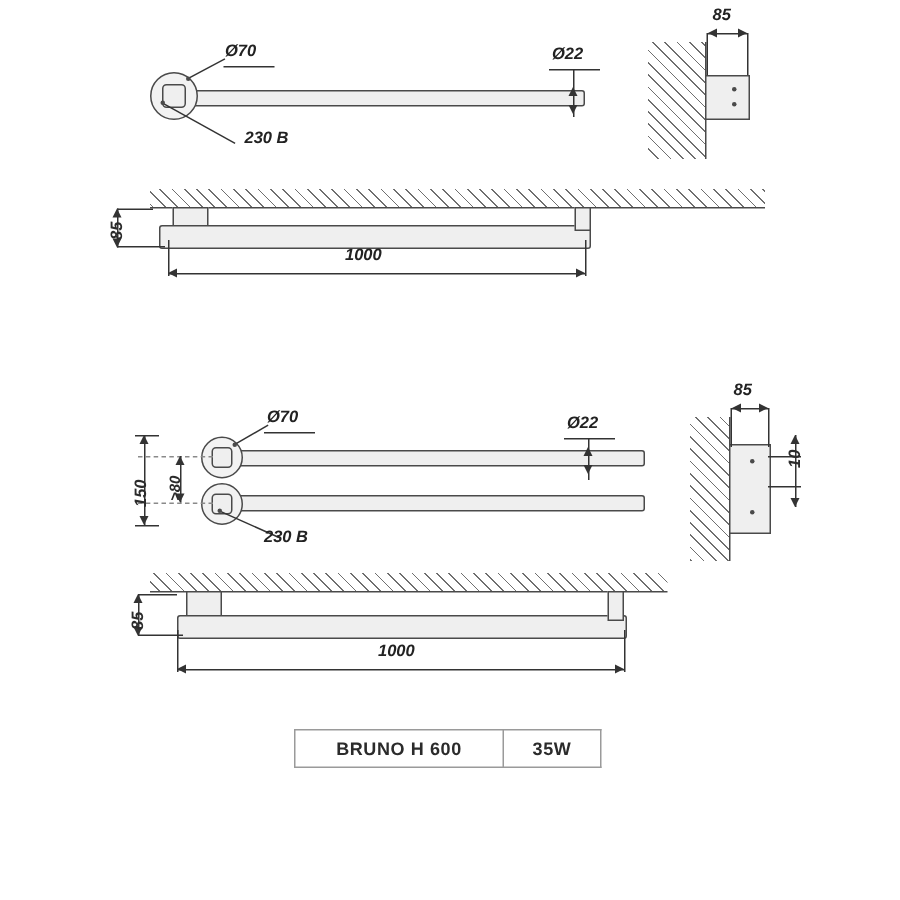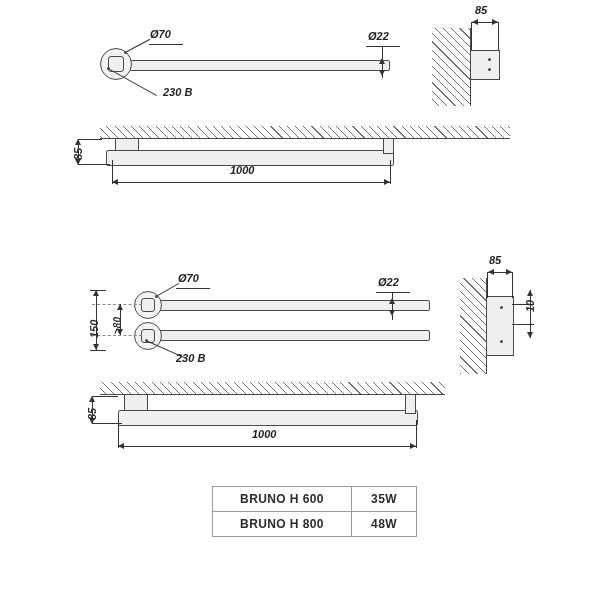--- a/index.html
+++ b/index.html
@@ -17,21 +17,21 @@
   .wall::before{content:"";position:absolute;left:-120%;top:-120%;width:340%;height:340%;
     background:repeating-linear-gradient(45deg,transparent 0 5px,#6f6f6f 5px 5.8px);}
   .walledge{position:absolute;background:#4a4a4a;}
   .arrow{position:absolute;width:0;height:0;}
   .ar-l{border-top:3px solid transparent;border-bottom:3px solid transparent;border-right:6px solid #333;}
   .ar-r{border-top:3px solid transparent;border-bottom:3px solid transparent;border-left:6px solid #333;}
   .ar-u{border-left:3px solid transparent;border-right:3px solid transparent;border-bottom:6px solid #333;}
   .ar-d{border-left:3px solid transparent;border-right:3px solid transparent;border-top:6px solid #333;}
   .lead{position:absolute;height:0;border-top:1px solid #333;transform-origin:0 0;}
   .vert-txt{position:absolute;font-size:11px;font-weight:700;font-style:italic;transform:rotate(-90deg);transform-origin:0 0;white-space:nowrap;}
-  table.specs{position:absolute;left:212px;top:486px;border-collapse:collapse;font-size:12px;}
+  table.specs{position:absolute;left:196px;top:486px;border-collapse:collapse;font-size:12px;}
   table.specs td{border:1px solid #9a9a9a;padding:5px 10px;text-align:center;font-weight:700;letter-spacing:.4px;}
   table.specs td.model{width:118px;}
   table.specs td.watt{width:44px;}
   .dot{position:absolute;width:3px;height:3px;border-radius:50%;background:#4a4a4a;}
 </style>
 </head>
 <body>
 
 <div id="sheet">
 
@@ -164,20 +164,16 @@
   <div class="arrow ar-l" style="left:118px;top:443px;"></div>
   <div class="arrow ar-r" style="left:410px;top:443px;"></div>
   <div class="lbl" style="left:252px;top:428px;">1000</div>
 
   <table class="specs">
     <tbody>
       <tr>
         <td class="model">BRUNO H 600</td>
         <td class="watt">35W</td>
       </tr>
-      <tr>
-        <td class="model">BRUNO H 800</td>
-        <td class="watt">48W</td>
-      </tr>
     </tbody>
   </table>
 
 </div>
 
 </body></html>

